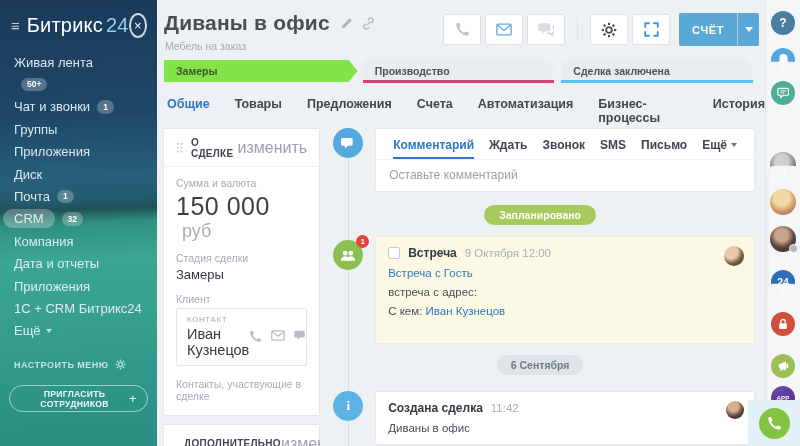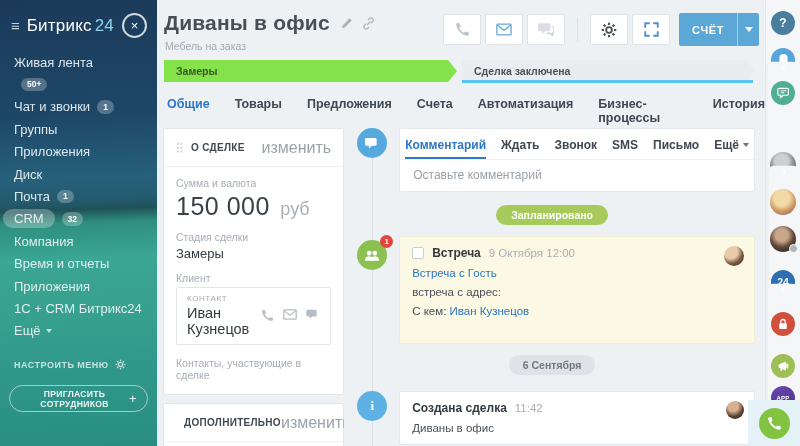--- a/index.html
+++ b/index.html
@@ -5,21 +5,21 @@
   * { box-sizing: border-box; margin: 0; padding: 0; }
   html,body { width:800px; height:446px; overflow:hidden; font-family:"Liberation Sans",sans-serif; background:#eef1f4; }
   .badge:empty { display:none; }
 
   
   .sidebar { position:absolute; left:0; top:0; width:157px; height:446px; color:#fff;
     background:linear-gradient(178deg,#1b3a5a 0%,#1e4767 26%,#26607b 40%,#235a6e 45%,#1f5158 47%,#2f8f7f 50%,#3ba693 58%,#37a08e 70%,#2f978a 84%,#2a8d82 100%);
   }
   .logo-row { display:flex; align-items:center; padding:13px 10px 0 11px; }
   .burger { color:#c4cfd8; font-size:15px; margin-right:7px; line-height:1; }
-  .logo-text { flex:1; font-size:17px; color:#fdfeff; letter-spacing:.2px; }
+  .logo-text { flex:1; font-size:20px; color:#fdfeff; letter-spacing:.2px; }
   .logo-suffix { color:#8ed2ee; margin-left:3px; }
   .close-btn { width:25px; height:25px; border:2px solid rgba(255,255,255,.8); border-radius:50%;
     background:transparent; color:#fff; font-size:13px; line-height:21px; text-align:center; cursor:pointer; }
   .nav { padding:13px 0 0 14px; }
   .nav-item { display:flex; align-items:center; height:22.4px; font-size:13px; color:rgba(236,243,247,.93); cursor:pointer; }
   .nav-item .badge { margin-left:7px; background:rgba(255,255,255,.25); color:#fff; font-size:8.5px; font-weight:bold;
     padding:1.5px 6px; border-radius:8px; line-height:1.2; }
   .nav-item.active .pill-label { background:rgba(255,255,255,.28); padding:2px 11px; border-radius:10px; margin-left:-11px; }
   .caret-mini { display:inline-block; margin-left:5px; width:0; height:0; border-left:3px solid transparent; border-right:3px solid transparent; border-top:4px solid rgba(255,255,255,.7); }
   .configure { display:flex; align-items:center; margin:17px 0 0 14px; font-size:9px; font-weight:bold; letter-spacing:.5px; color:rgba(255,255,255,.72); cursor:pointer; }
@@ -95,21 +95,21 @@
   .tl-line { position:absolute; left:23px; top:18px; bottom:0; width:1px; background:#d8dde2; }
   .entry { position:relative; display:flex; align-items:flex-start; }
   .entry-icon { position:relative; width:30px; height:30px; border-radius:50%; flex:none; margin-left:8px;
     display:flex; align-items:center; justify-content:center; color:#fff; cursor:pointer; }
   .entry-icon.comment { background:var(--timeline_blue); }
   .entry-icon.meeting { background:var(--meeting_green); margin-top:4px; }
   .entry-icon.info { background:var(--info_blue); font-size:13px; font-weight:bold; font-family:"Liberation Serif",serif; }
   .red-badge { position:absolute; top:-5px; right:-6px; min-width:13px; height:13px; border-radius:7px;
     background:var(--badge_red); color:#fff; font-size:8px; font-weight:bold; line-height:13px; text-align:center; padding:0 3px; }
   .tl-card { flex:1; margin-left:12px; background:#fff; border:1px solid #e6e9ec; border-radius:2px; position:relative; }
-  .composer-tabs { display:flex; align-items:center; gap:15px; padding:9px 5px 0; border-bottom:1px solid #eef1f3; font-size:12px; font-weight:bold; color:#3f4750; }
+  .composer-tabs { display:flex; align-items:center; gap:15px; padding:9px 17px 0; border-bottom:1px solid #eef1f3; font-size:12px; font-weight:bold; color:#3f4750; }
   .ctab { padding-bottom:7px; cursor:pointer; }
   .ctab.active { color:var(--accent); border-bottom:2px solid var(--accent); padding-bottom:5px; }
   .ctab.more { margin-left:auto; display:flex; align-items:center; gap:4px; }
   .ctab.more i { width:0; height:0; border-left:3.5px solid transparent; border-right:3.5px solid transparent; border-top:4px solid #6b737b; }
   .composer-input { width:100%; border:0; outline:none; padding:8px 13px 9px; font-size:12px; font-family:inherit; color:#333; background:transparent; }
   .composer-input::placeholder { color:#9aa1a8; }
   .planned-pill { display:table; margin:13px auto 11px; background:var(--planned_green); color:#fff;
     font-size:10.5px; font-weight:bold; padding:4px 15px; border-radius:11px; }
   .tl-card.meeting-card { background:var(--cream); border-color:#efecd6; padding:9px 12px 26px; }
   .m-head { display:flex; align-items:center; gap:8px; }
@@ -191,21 +191,21 @@
         <span class="badge">1</span>
       </div>
     <div class="nav-item active">
         <span class="pill-label">CRM</span>
         <span class="badge">32</span>
       </div>
     <div class="nav-item">
         <span>Компания</span>
       </div>
     <div class="nav-item">
-        <span>Время и отчеты</span>
+        <span>Дата и отчеты</span>
       </div>
     <div class="nav-item">
         <span>Приложения</span>
       </div>
     <div class="nav-item">
         <span>1С + CRM Битрикс24</span>
       </div>
     <div class="nav-item">
         <span>Ещё</span>
         <i class="caret-mini"></i>
@@ -301,20 +301,25 @@
           <i></i>
         </span>
     </button>
   </div>
 
   <div class="stages">
     <div class="stage s0">
         <div class="stage-bg"></div>
         <div class="stage-label">Замеры</div>
       </div>
+    <div class="stage s1">
+        <div class="stage-bg"></div>
+        <div class="stage-underline"></div>
+        <div class="stage-label">Производство</div>
+      </div>
     <div class="stage s2">
         <div class="stage-bg"></div>
         <div class="stage-underline"></div>
         <div class="stage-label">Сделка заключена</div>
       </div>
   </div>
 
   <div class="tabs">
     <div class="tab active">Общие</div>
     <div class="tab">Товары</div>

